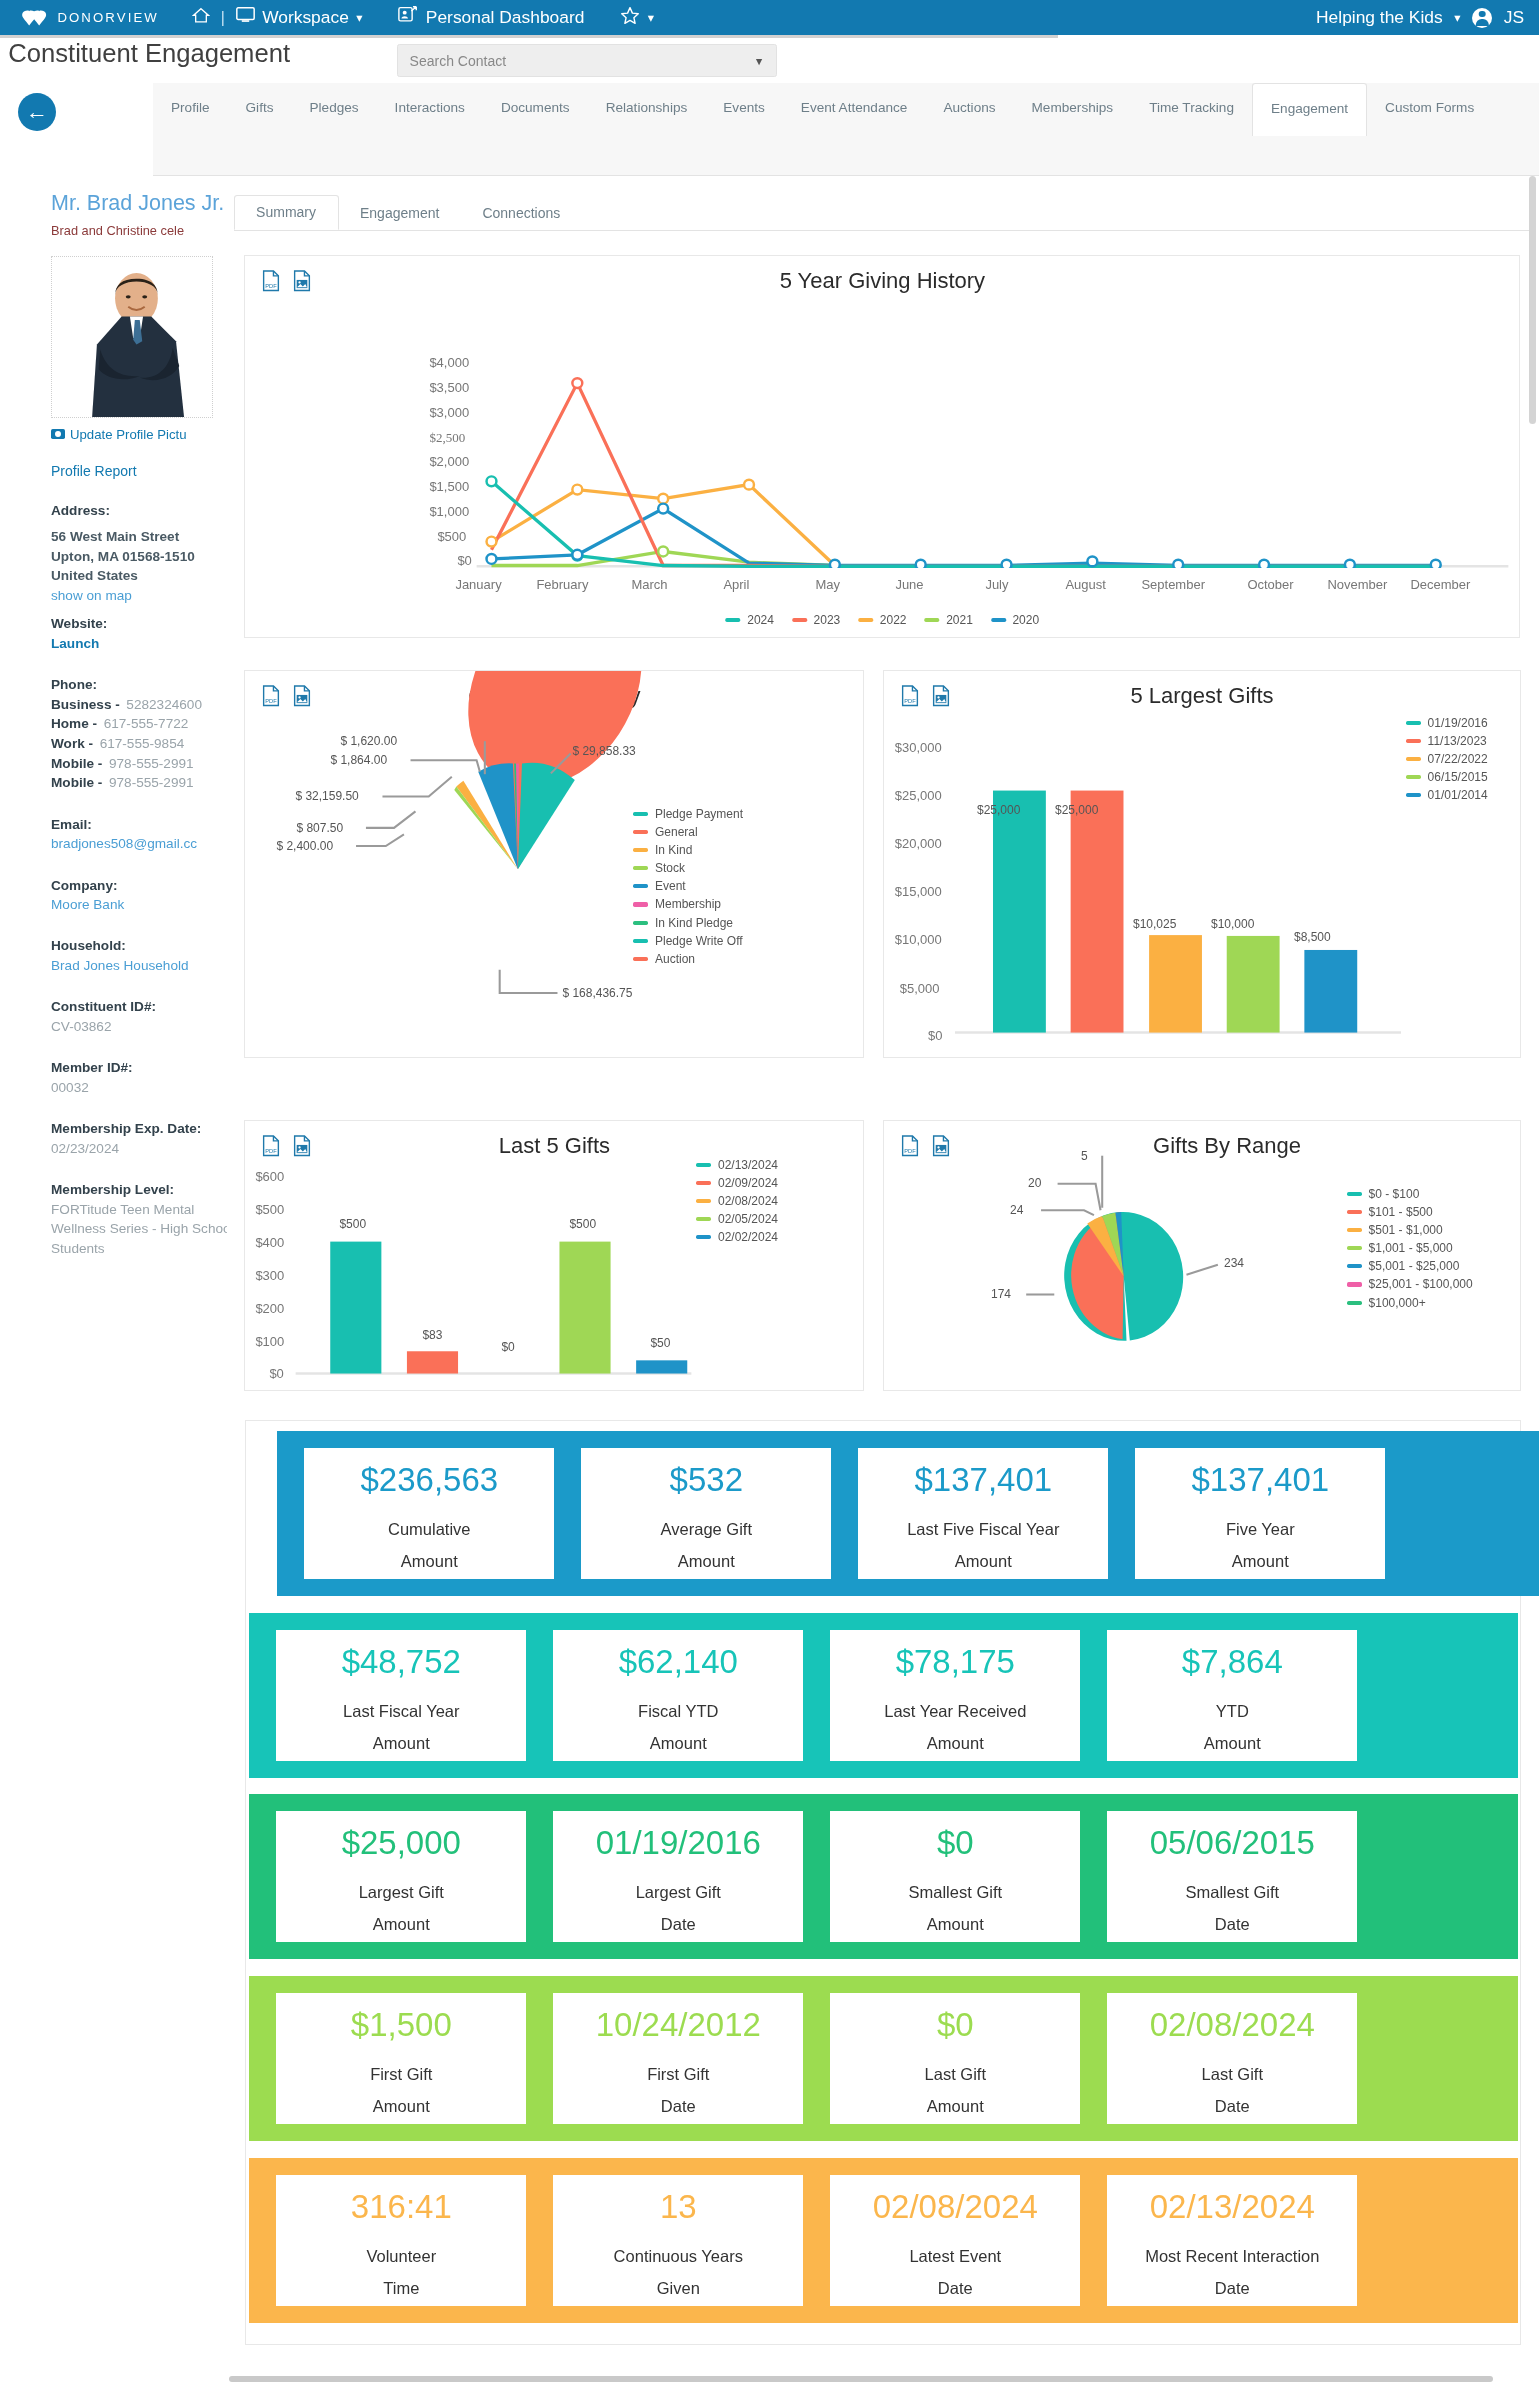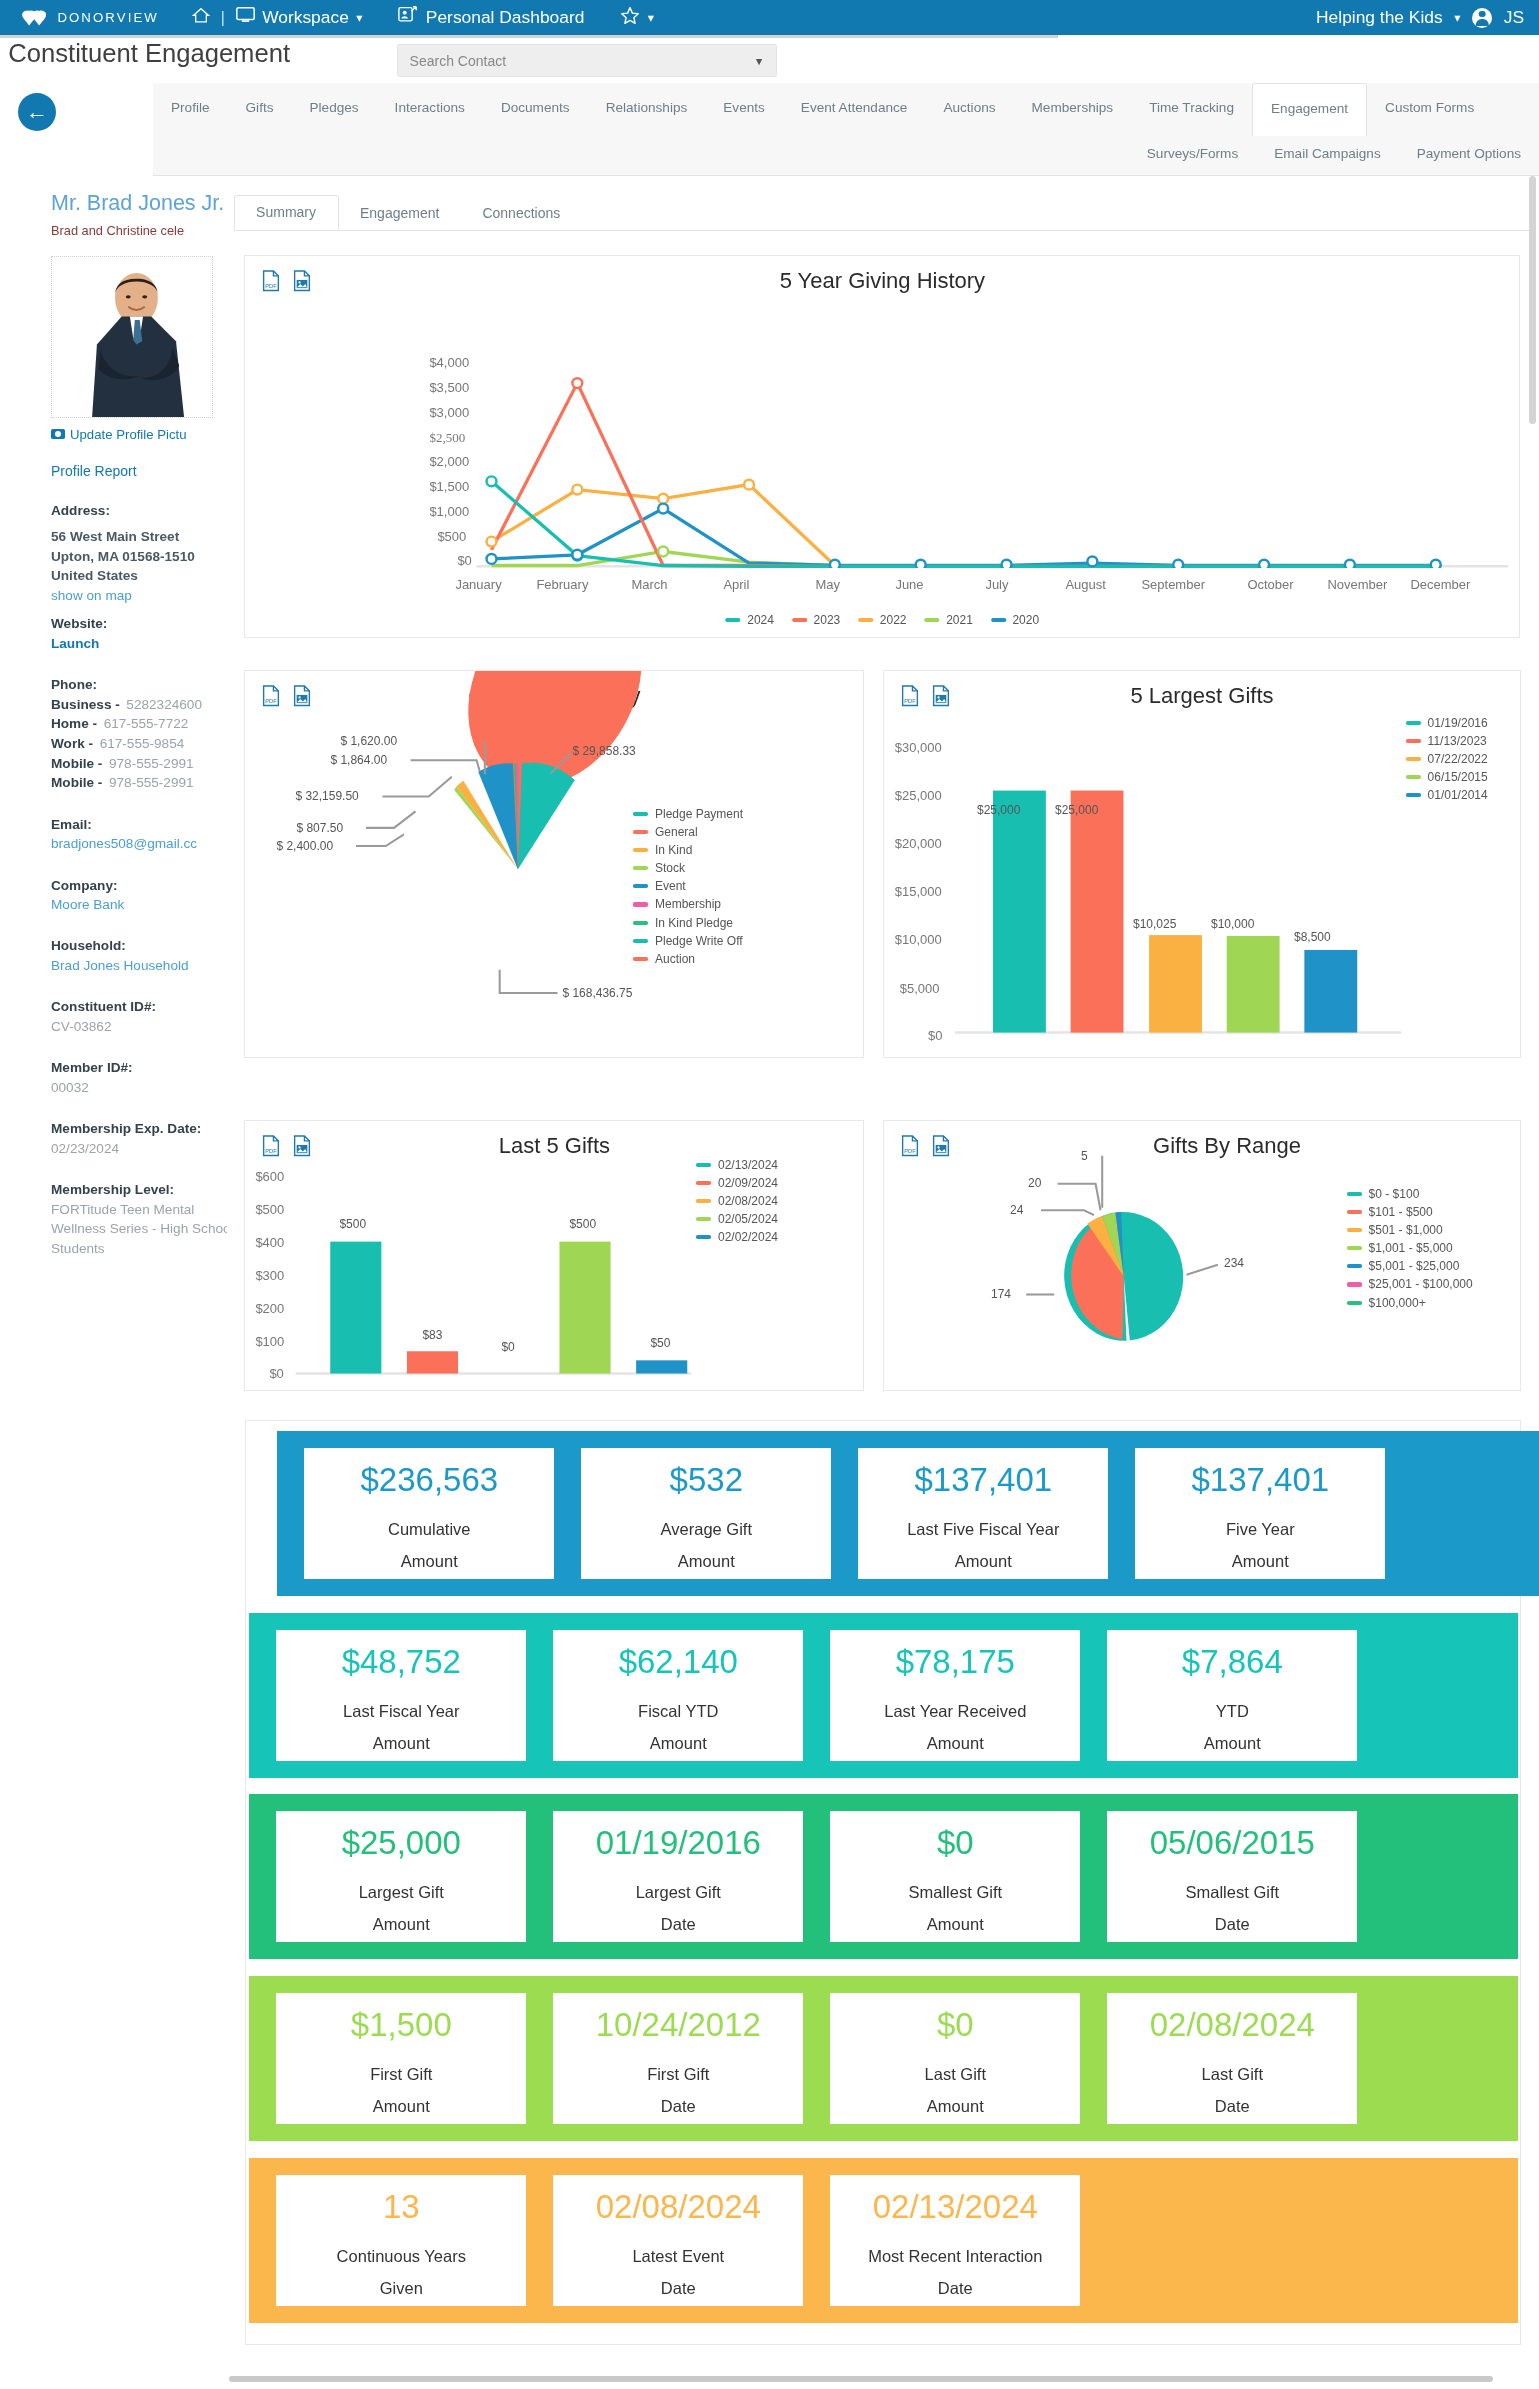--- a/index.html
+++ b/index.html
@@ -219,25 +219,20 @@
     <div class="tab">Interactions</div>
     <div class="tab">Documents</div>
     <div class="tab">Relationships</div>
     <div class="tab">Events</div>
     <div class="tab">Event Attendance</div>
     <div class="tab">Auctions</div>
     <div class="tab">Memberships</div>
     <div class="tab">Time Tracking</div>
     <div class="tab active">Engagement</div>
     <div class="tab">Custom Forms</div>
-  </div>
-  <div class="tabrow r2">
-    <div class="tab">Surveys/Forms</div>
-    <div class="tab">Email Campaigns</div>
-    <div class="tab">Payment Options</div>
   </div>
 </div>
 
 <div class="sidebar">
   <div class="sb-inner">
     <div class="sb-name">Mr. Brad Jones Jr.</div>
     <div class="sb-note">Brad and Christine cele</div>
 
     <div class="sb-photo">
       <svg width="140" height="157" viewBox="0 0 170 190">
@@ -852,20 +847,25 @@
     </div>
     <div class="kpi-tile">
       <div class="kpi-val" style="color:#9cdc50">02/08/2024</div>
       <div class="kpi-l1">Last Gift</div>
       <div class="kpi-l2">Date</div>
     </div>
   </div>
 
   <div class="kpi-band" style="top:737px; background:#fbb64c;">
     <div class="kpi-tile">
+      <div class="kpi-val" style="color:#fbb64c">316:41</div>
+      <div class="kpi-l1">Volunteer</div>
+      <div class="kpi-l2">Time</div>
+    </div>
+    <div class="kpi-tile">
       <div class="kpi-val" style="color:#fbb64c">13</div>
       <div class="kpi-l1">Continuous Years</div>
       <div class="kpi-l2">Given</div>
     </div>
     <div class="kpi-tile">
       <div class="kpi-val" style="color:#fbb64c">02/08/2024</div>
       <div class="kpi-l1">Latest Event</div>
       <div class="kpi-l2">Date</div>
     </div>
     <div class="kpi-tile">

